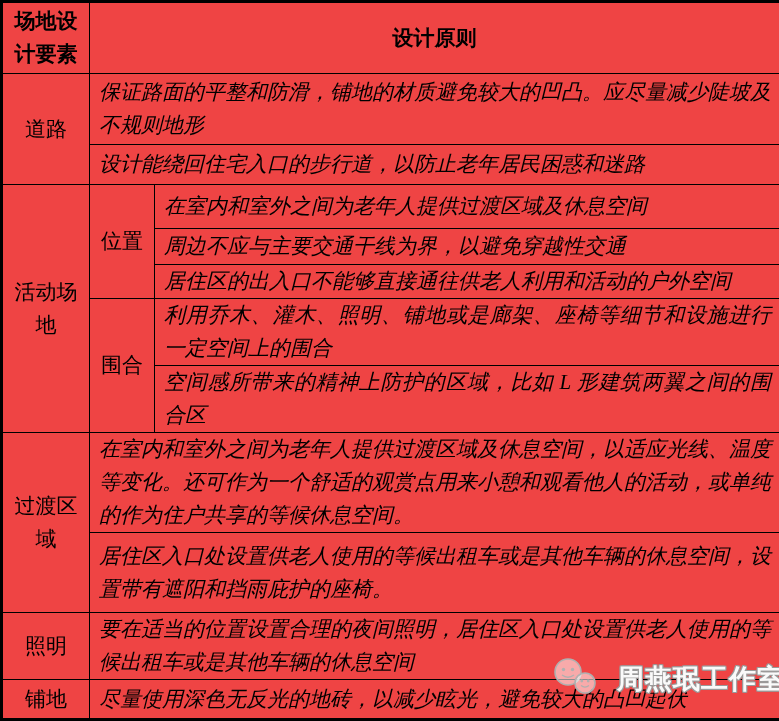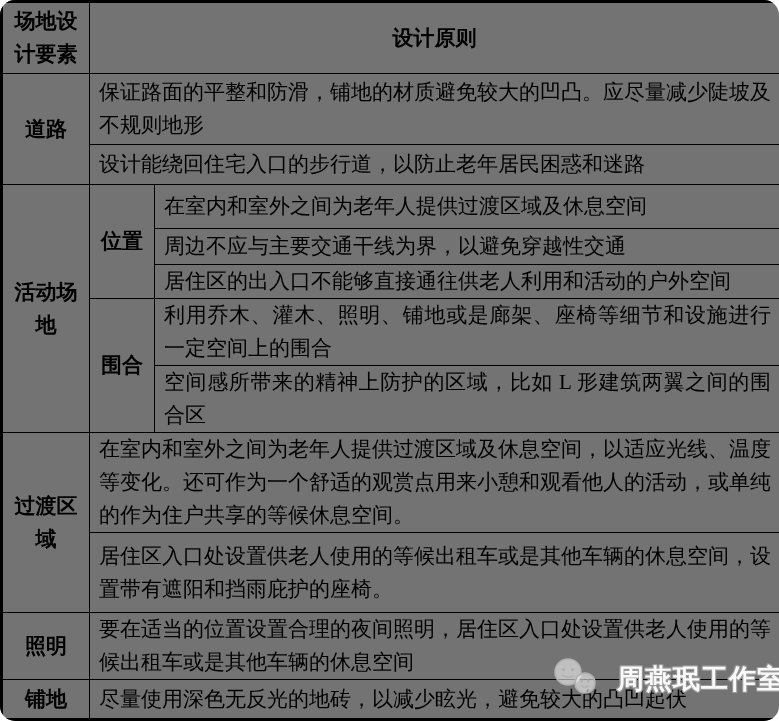--- a/index.html
+++ b/index.html
@@ -1,57 +1,57 @@
 <!DOCTYPE html>
 <html><head>
 <meta charset="utf-8">
 <style>
   html, body { margin: 0; padding: 0; background: #ffffff; }
   .page {
     position: relative;
     width: 779px;
     height: 721px;
-    background: #737373;
+    background: #ef4444;
     overflow: hidden;
     font-family: "Liberation Serif", "DejaVu Serif", serif;
     color: #000000;
-    border-radius: 15px;
   }
   table.design-table {
     border-collapse: collapse;
     table-layout: fixed;
     width: 779px;
     margin: 0;
   }
   table.design-table td {
     border: 1.5px solid #000000;
     vertical-align: middle;
     font-size: 21px;
     line-height: 33px;
     overflow: hidden;
   }
   table.design-table { border: 3px solid #000000; }
   td.label-cell {
     text-align: center;
     padding: 0;
-    font-weight: bold;
+    font-weight: normal;
   }
   td.header-cell {
     text-align: center;
     font-weight: bold;
   }
   .narrow-wrap {
     display: inline-block;
     width: 64px;
     text-align: center;
   }
   td.principle-cell {
     text-align: justify;
     text-justify: inter-character;
     padding: 0 8px 0 9px;
+    font-style: italic;
   }
   .watermark {
     position: absolute;
     left: 551px;
     top: 657px;
     display: flex;
     align-items: center;
     gap: 16px;
     pointer-events: none;
   }

